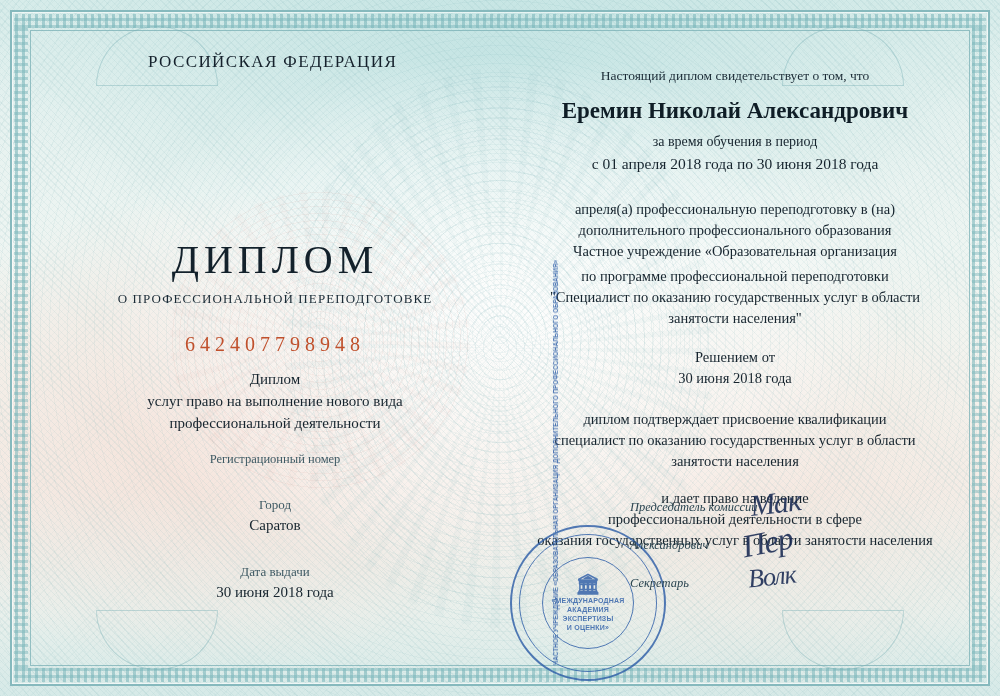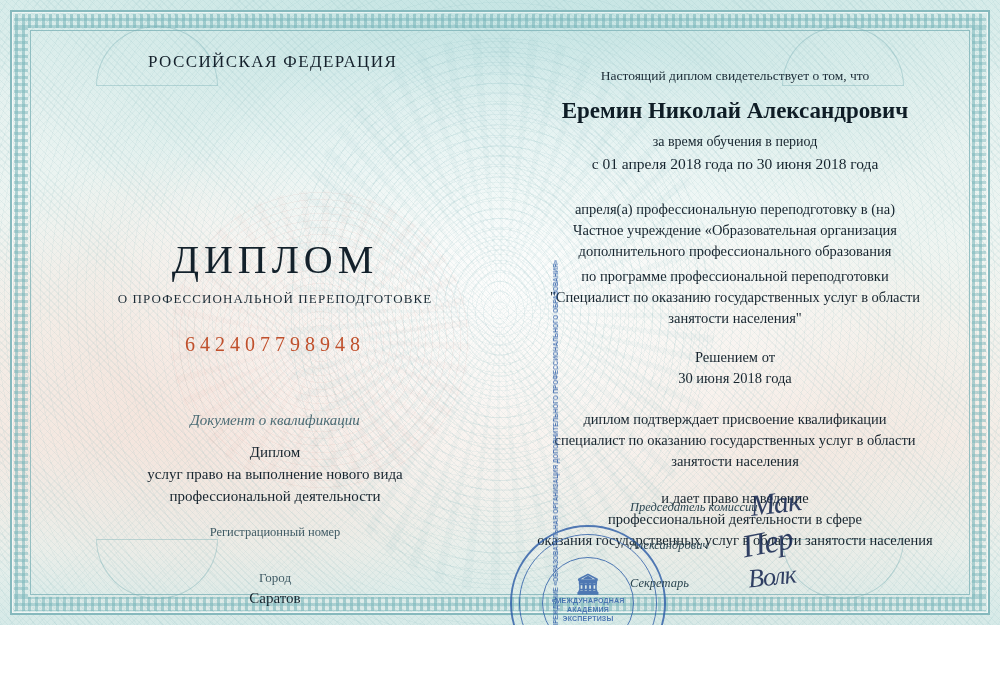--- a/index.html
+++ b/index.html
@@ -4,21 +4,21 @@
 <title>Диплом</title>
 <style>
   html, body {
     margin: 0;
     padding: 0;
     background: #ffffff;
   }
   #certificate {
     position: relative;
     width: 1000px;
-    height: 625px;
+    height: 696px;
     overflow: hidden;
     font-family: "Liberation Serif", serif;
     color: #1d2f3d;
     background:
       radial-gradient(ellipse 520px 340px at 50% 46%, rgba(255,255,255,0.85) 0%, rgba(255,255,255,0.35) 55%, rgba(255,255,255,0) 78%),
       radial-gradient(ellipse 430px 300px at 22% 62%, rgba(246,216,205,0.55) 0%, rgba(246,216,205,0.18) 55%, rgba(246,216,205,0) 80%),
       radial-gradient(ellipse 380px 280px at 74% 70%, rgba(247,221,210,0.40) 0%, rgba(247,221,210,0.12) 55%, rgba(247,221,210,0) 80%),
       radial-gradient(ellipse 600px 260px at 50% 8%, rgba(186,224,224,0.70) 0%, rgba(198,229,227,0.30) 60%, rgba(255,255,255,0) 85%),
       linear-gradient(180deg, #d7ecea 0%, #e6f2f0 16%, #eef5f2 36%, #f3f3ee 52%, #f4eee8 70%, #e9f0ec 88%, #d6eae8 100%);
   }
@@ -365,21 +365,20 @@
 
   <div class="content">
 
     <div class="rf-title">РОССИЙСКАЯ ФЕДЕРАЦИЯ</div>
 
     <div class="left-col">
       <div class="diploma-word">ДИПЛОМ</div>
       <div class="diploma-sub">О ПРОФЕССИОНАЛЬНОЙ ПЕРЕПОДГОТОВКЕ</div>
       <div class="serial">642407798948</div>
 
-      <div class="qual-doc">Документ о квалификации</div>
 
       <div class="left-body">
         <div>Диплом</div>
         <div>услуг право на выполнение нового вида</div>
         <div>профессиональной деятельности</div>
       </div>
 
       <div class="reg-label">Регистрационный номер</div>
 
       <div class="city-label">Город</div>
@@ -390,22 +389,22 @@
     </div>
 
     <div class="right-col">
       <div class="r-lead">Настоящий диплом свидетельствует о том, что</div>
       <div class="r-name">Еремин Николай Александрович</div>
       <div class="r-period-label">за время обучения в период</div>
       <div class="r-period-value">с 01 апреля 2018 года по 30 июня 2018 года</div>
 
       <div class="r-block">
         <div>апреля(а) профессиональную переподготовку в (на)</div>
+        <div>дополнительного профессионального образования</div>
         <div>Частное учреждение «Образовательная организация</div>
-        <div>дополнительного профессионального образования</div>
       </div>
 
       <div class="r-program">
         <div>по программе профессиональной переподготовки</div>
         <div>"Специалист по оказанию государственных услуг в области</div>
         <div>занятости населения"</div>
       </div>
 
       <div class="r-decision">
         <div>Решением от</div>

